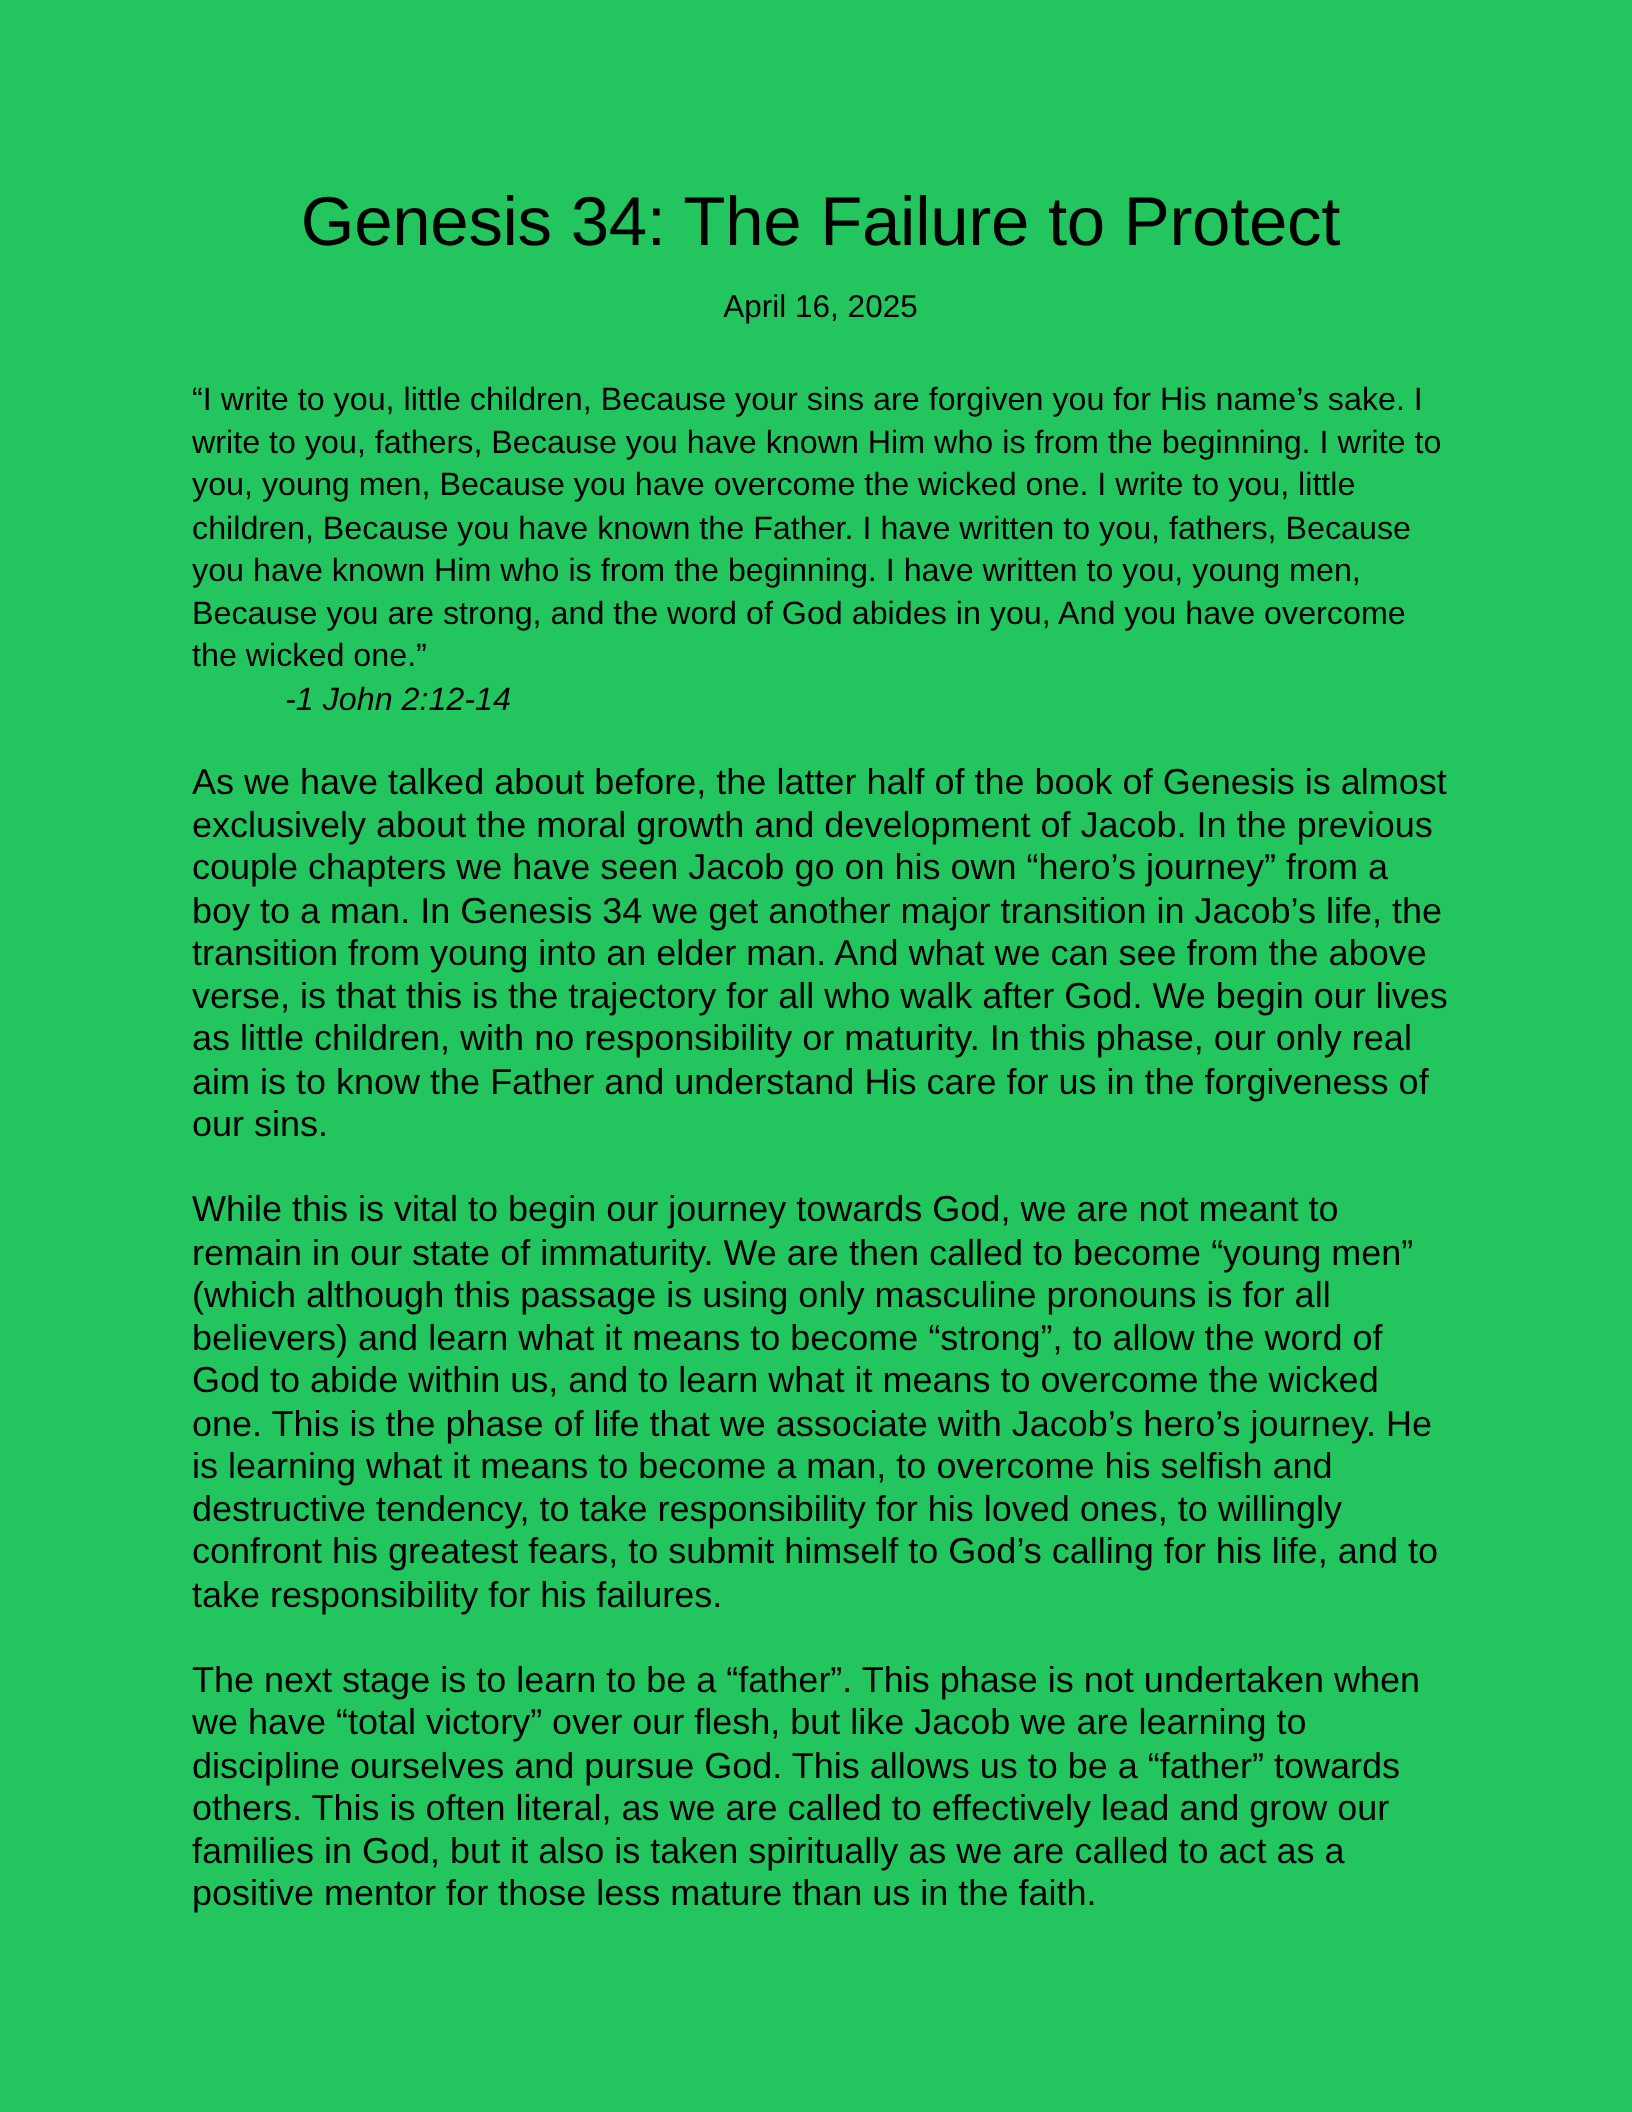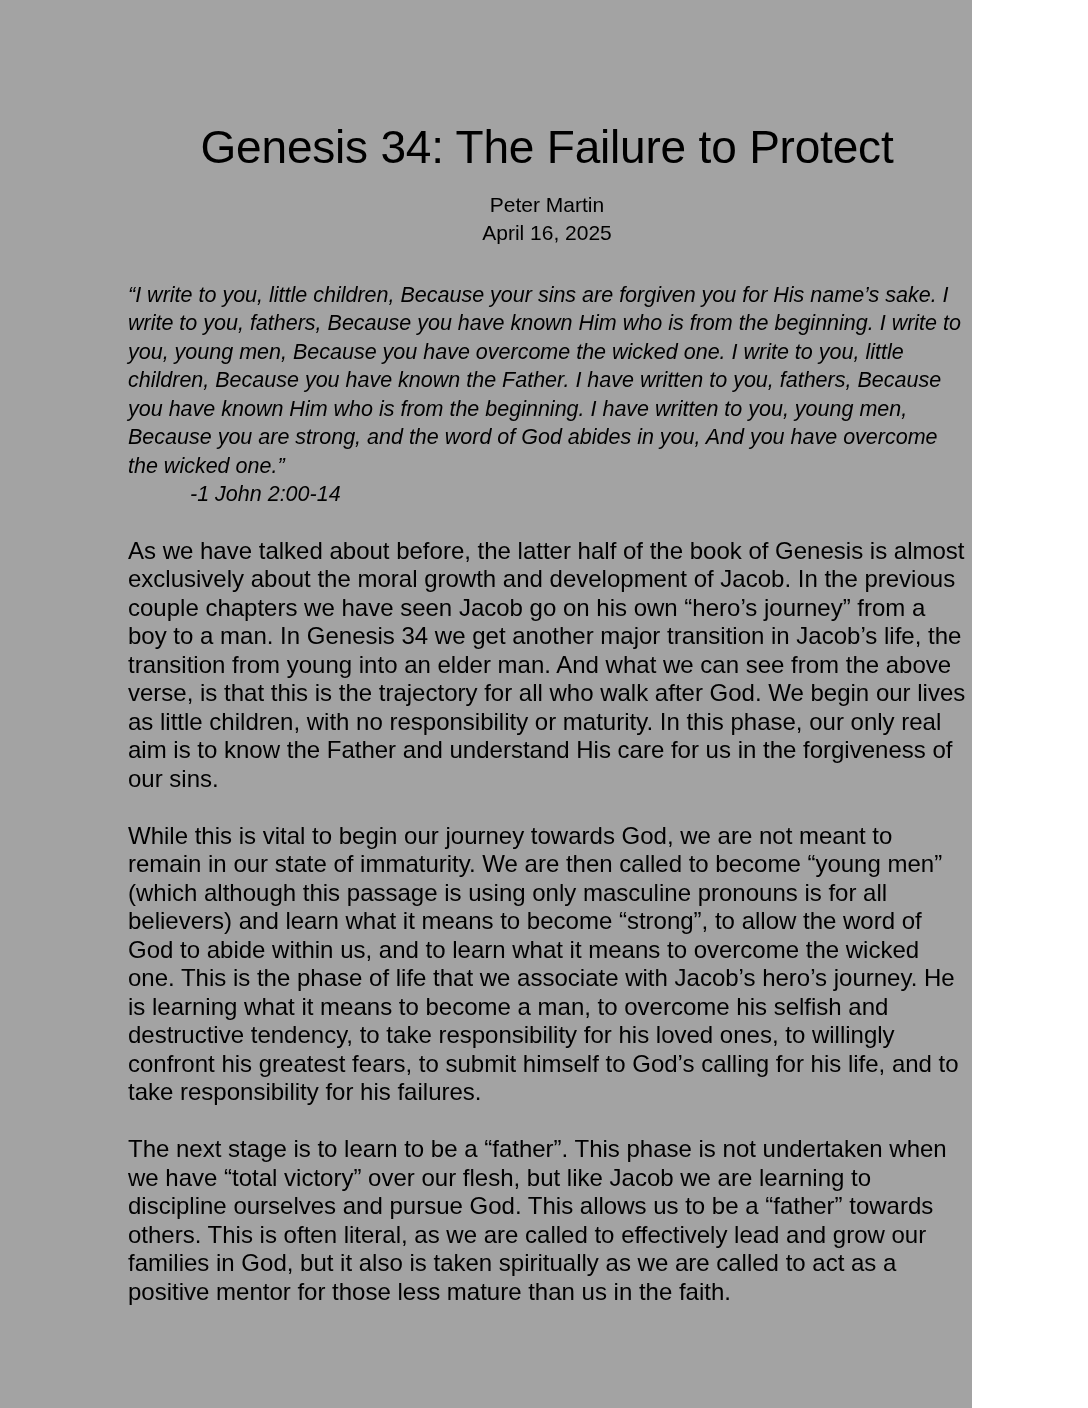--- a/index.html
+++ b/index.html
@@ -7,23 +7,23 @@
     padding: 0;
     background: #ffffff;
   }
   body {
     font-family: "Liberation Sans", sans-serif;
     color: #000000;
     -webkit-font-smoothing: antialiased;
   }
   .page {
     position: relative;
-    width: 972px;
+    width: 1088px;
     height: 1408px;
-    background: #a3a3a3;
+    background: #22c55e;
     box-sizing: border-box;
     overflow: hidden;
   }
   .content {
     position: absolute;
     left: 128px;
     top: 0;
     width: 838px;
   }
   .doc-title {
@@ -39,21 +39,20 @@
     text-align: center;
     font-size: 21px;
     line-height: 28.5px;
     margin: 0;
     padding-top: 17px;
   }
   .byline div {
     white-space: pre;
   }
   .epigraph {
-    font-style: italic;
     font-size: 21.5px;
     line-height: 28.5px;
     margin: 0;
     padding-top: 33px;
     text-align: left;
   }
   .epigraph-citation {
     font-style: italic;
     font-size: 21.5px;
     line-height: 28.5px;
@@ -75,27 +74,26 @@
 </style>
 </head>
 <body>
 
 <div class="page">
   <div class="content">
 
     <h1 class="doc-title">Genesis 34: The Failure to Protect</h1>
 
     <div class="byline">
-      <div>Peter Martin</div>
       <div>April 16, 2025</div>
     </div>
 
     <div class="epigraph-block">
       <p class="epigraph">“I write to you, little children, Because your sins are forgiven you for His name’s sake. I write to you, fathers, Because you have known Him who is from the beginning. I write to you, young men, Because you have overcome the wicked one. I write to you, little children, Because you have known the Father. I have written to you, fathers, Because you have known Him who is from the beginning. I have written to you, young men, Because you are strong, and the word of God abides in you, And you have overcome the wicked one.”</p>
-      <p class="epigraph-citation">-1 John 2:00-14</p>
+      <p class="epigraph-citation">-1 John 2:12-14</p>
     </div>
 
     <div class="body-block">
       <p class="body-para">As we have talked about before, the latter half of the book of Genesis is almost exclusively about the moral growth and development of Jacob. In the previous couple chapters we have seen Jacob go on his own “hero’s journey” from a boy to a man. In Genesis 34 we get another major transition in Jacob’s life, the transition from young into an elder man. And what we can see from the above verse, is that this is the trajectory for all who walk after God. We begin our lives as little children, with no responsibility or maturity. In this phase, our only real aim is to know the Father and understand His care for us in the forgiveness of our sins.</p>
       <p class="body-para">While this is vital to begin our journey towards God, we are not meant to remain in our state of immaturity. We are then called to become “young men” (which although this passage is using only masculine pronouns is for all believers) and learn what it means to become “strong”, to allow the word of God to abide within us, and to learn what it means to overcome the wicked one. This is the phase of life that we associate with Jacob’s hero’s journey. He is learning what it means to become a man, to overcome his selfish and destructive tendency, to take responsibility for his loved ones, to willingly confront his greatest fears, to submit himself to God’s calling for his life, and to take responsibility for his failures.</p>
       <p class="body-para">The next stage is to learn to be a “father”. This phase is not undertaken when we have “total victory” over our flesh, but like Jacob we are learning to discipline ourselves and pursue God. This allows us to be a “father” towards others. This is often literal, as we are called to effectively lead and grow our families in God, but it also is taken spiritually as we are called to act as a positive mentor for those less mature than us in the faith.</p>
     </div>
 
   </div>
 </div>

